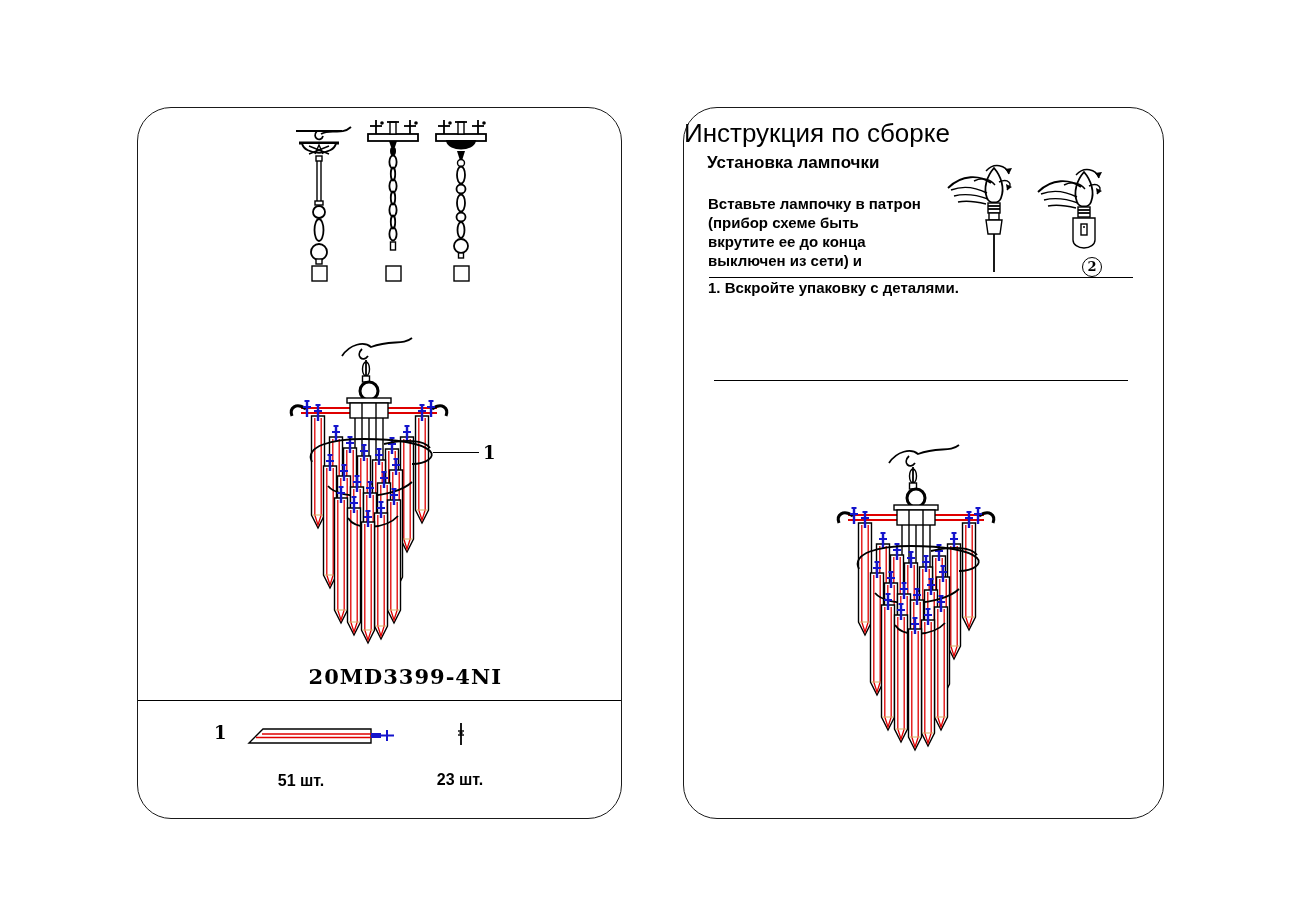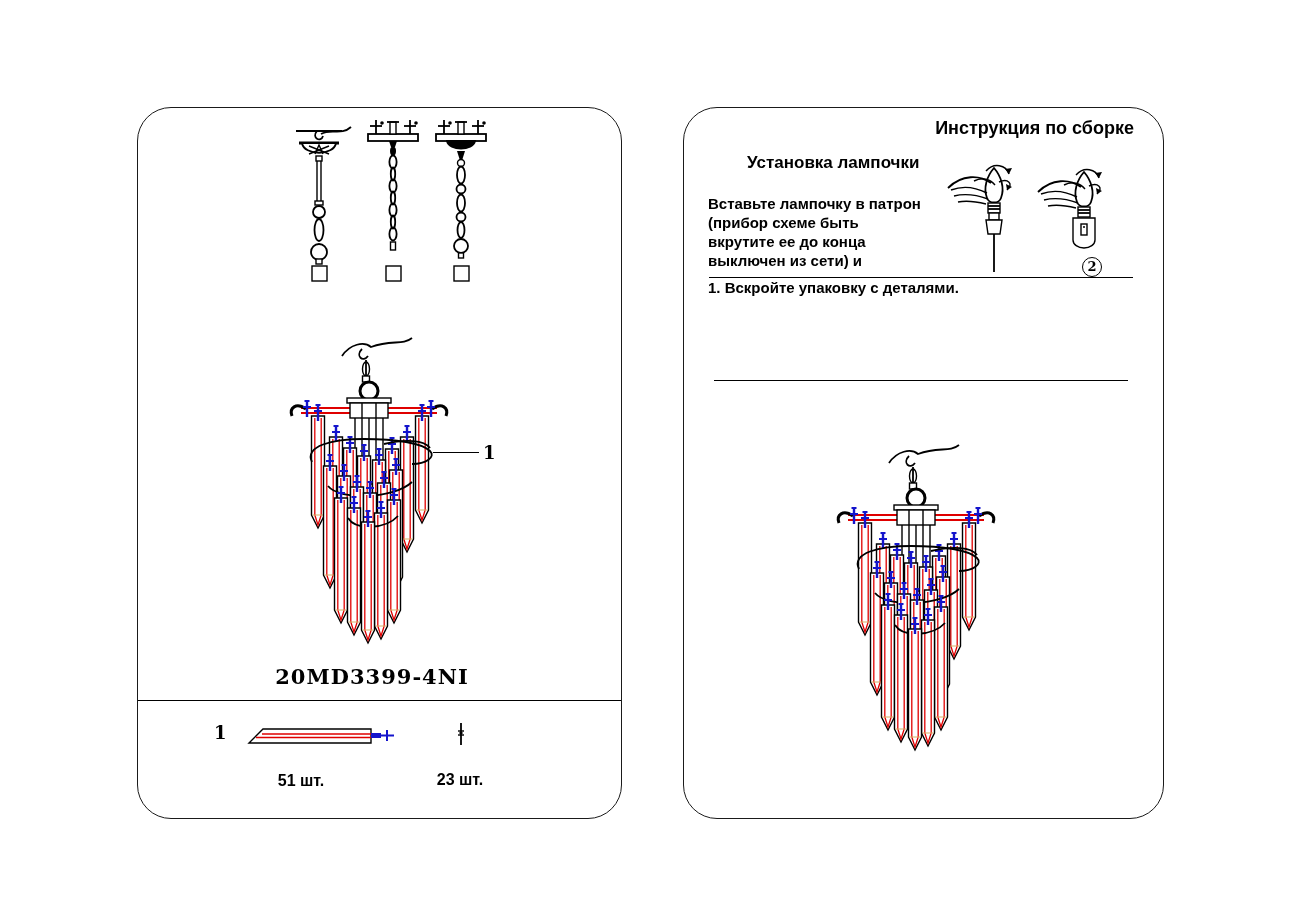--- a/index.html
+++ b/index.html
@@ -3,24 +3,24 @@
 <meta charset="utf-8">
 <style>
   html,body{margin:0;padding:0;background:#fff;}
   #page{position:relative;width:1300px;height:919px;background:#ffffff;overflow:hidden;
         font-family:"Liberation Sans",sans-serif;color:var(--ink,#000);}
   .panel{position:absolute;background:#fff;border:1.6px solid var(--panel,#1a1a1a);border-radius:34px;}
   #left-panel{left:137px;top:107px;width:483px;height:710px;}
   #right-panel{left:683px;top:107px;width:479px;height:710px;}
   .abs{position:absolute;}
   
-  .title{font-size:18px;font-weight:bold;text-align:right;}
-  .heading{font-size:17px;font-weight:bold;margin-left:40px;}
+  .title{font-size:26px;font-weight:normal;text-align:left;}
+  .heading{font-size:17px;font-weight:bold;}
   .body-b{font-size:15px;font-weight:bold;line-height:19px;}
-  .model{font-family:"DejaVu Serif",serif;font-weight:bold;font-size:21px;letter-spacing:1px;text-align:center;}
+  .model{font-family:"DejaVu Serif",serif;font-weight:bold;font-size:21px;letter-spacing:1px;text-align:right;}
   .serif-num{font-family:"DejaVu Serif",serif;font-weight:bold;font-size:18px;}
   .qty{font-size:16px;font-weight:bold;text-align:center;}
   .hr{border-top:1.8px solid #000;height:0;}
   .pointer-line{border-top:1.6px solid #000;height:0;}
   .badge{width:18px;height:18px;border:1.7px solid #000;border-radius:50%;
          font-size:13px;font-weight:bold;text-align:center;line-height:18px;
          font-family:"DejaVu Serif",serif;}
   
   .ln{stroke:var(--ink);stroke-width:1.4;}
   .ln2{stroke:var(--ink);stroke-width:1.8;}

